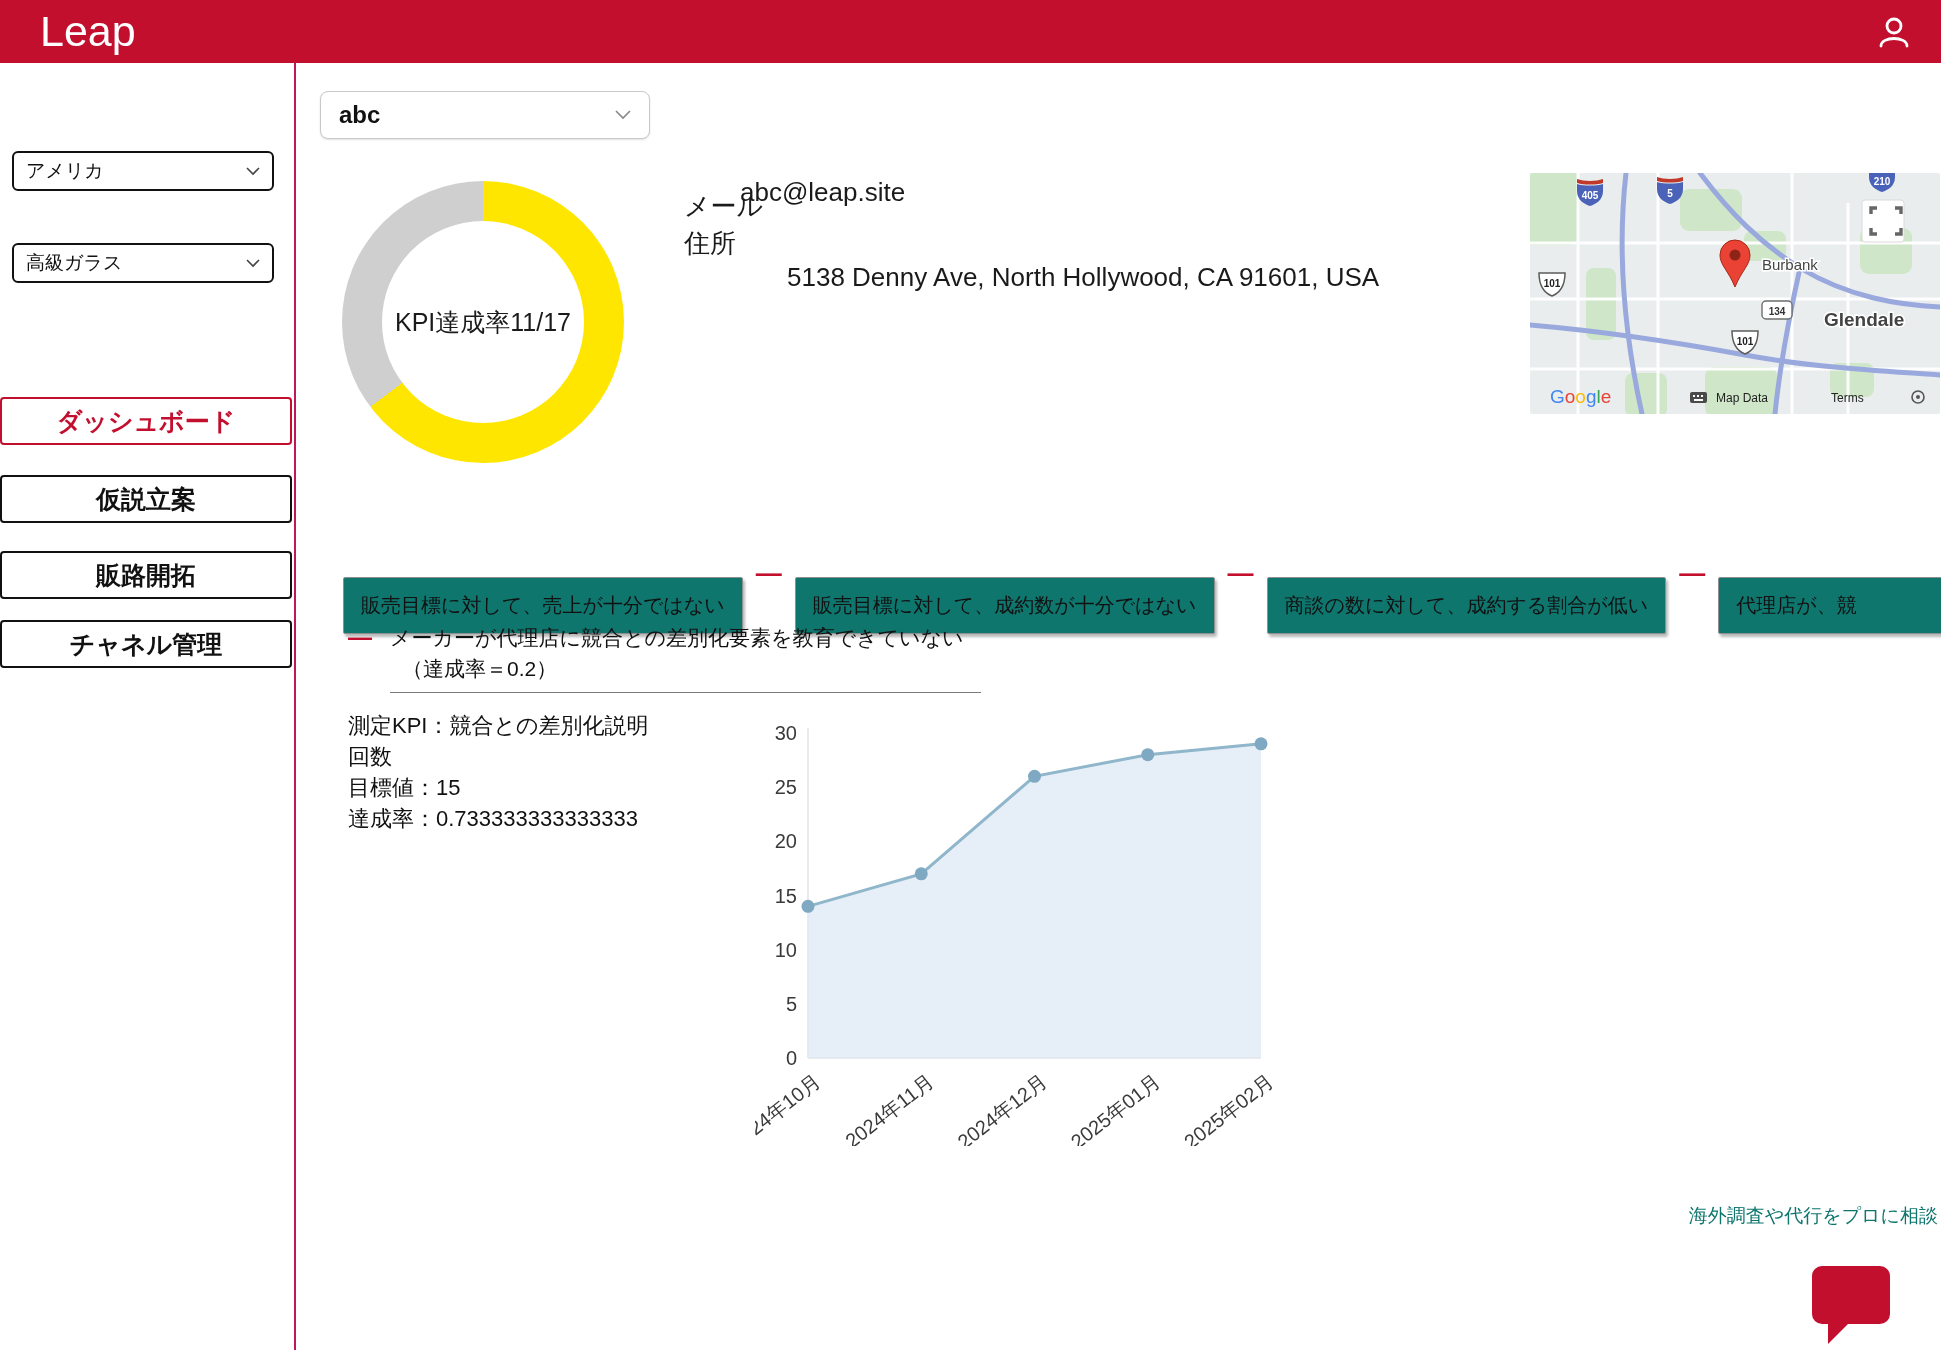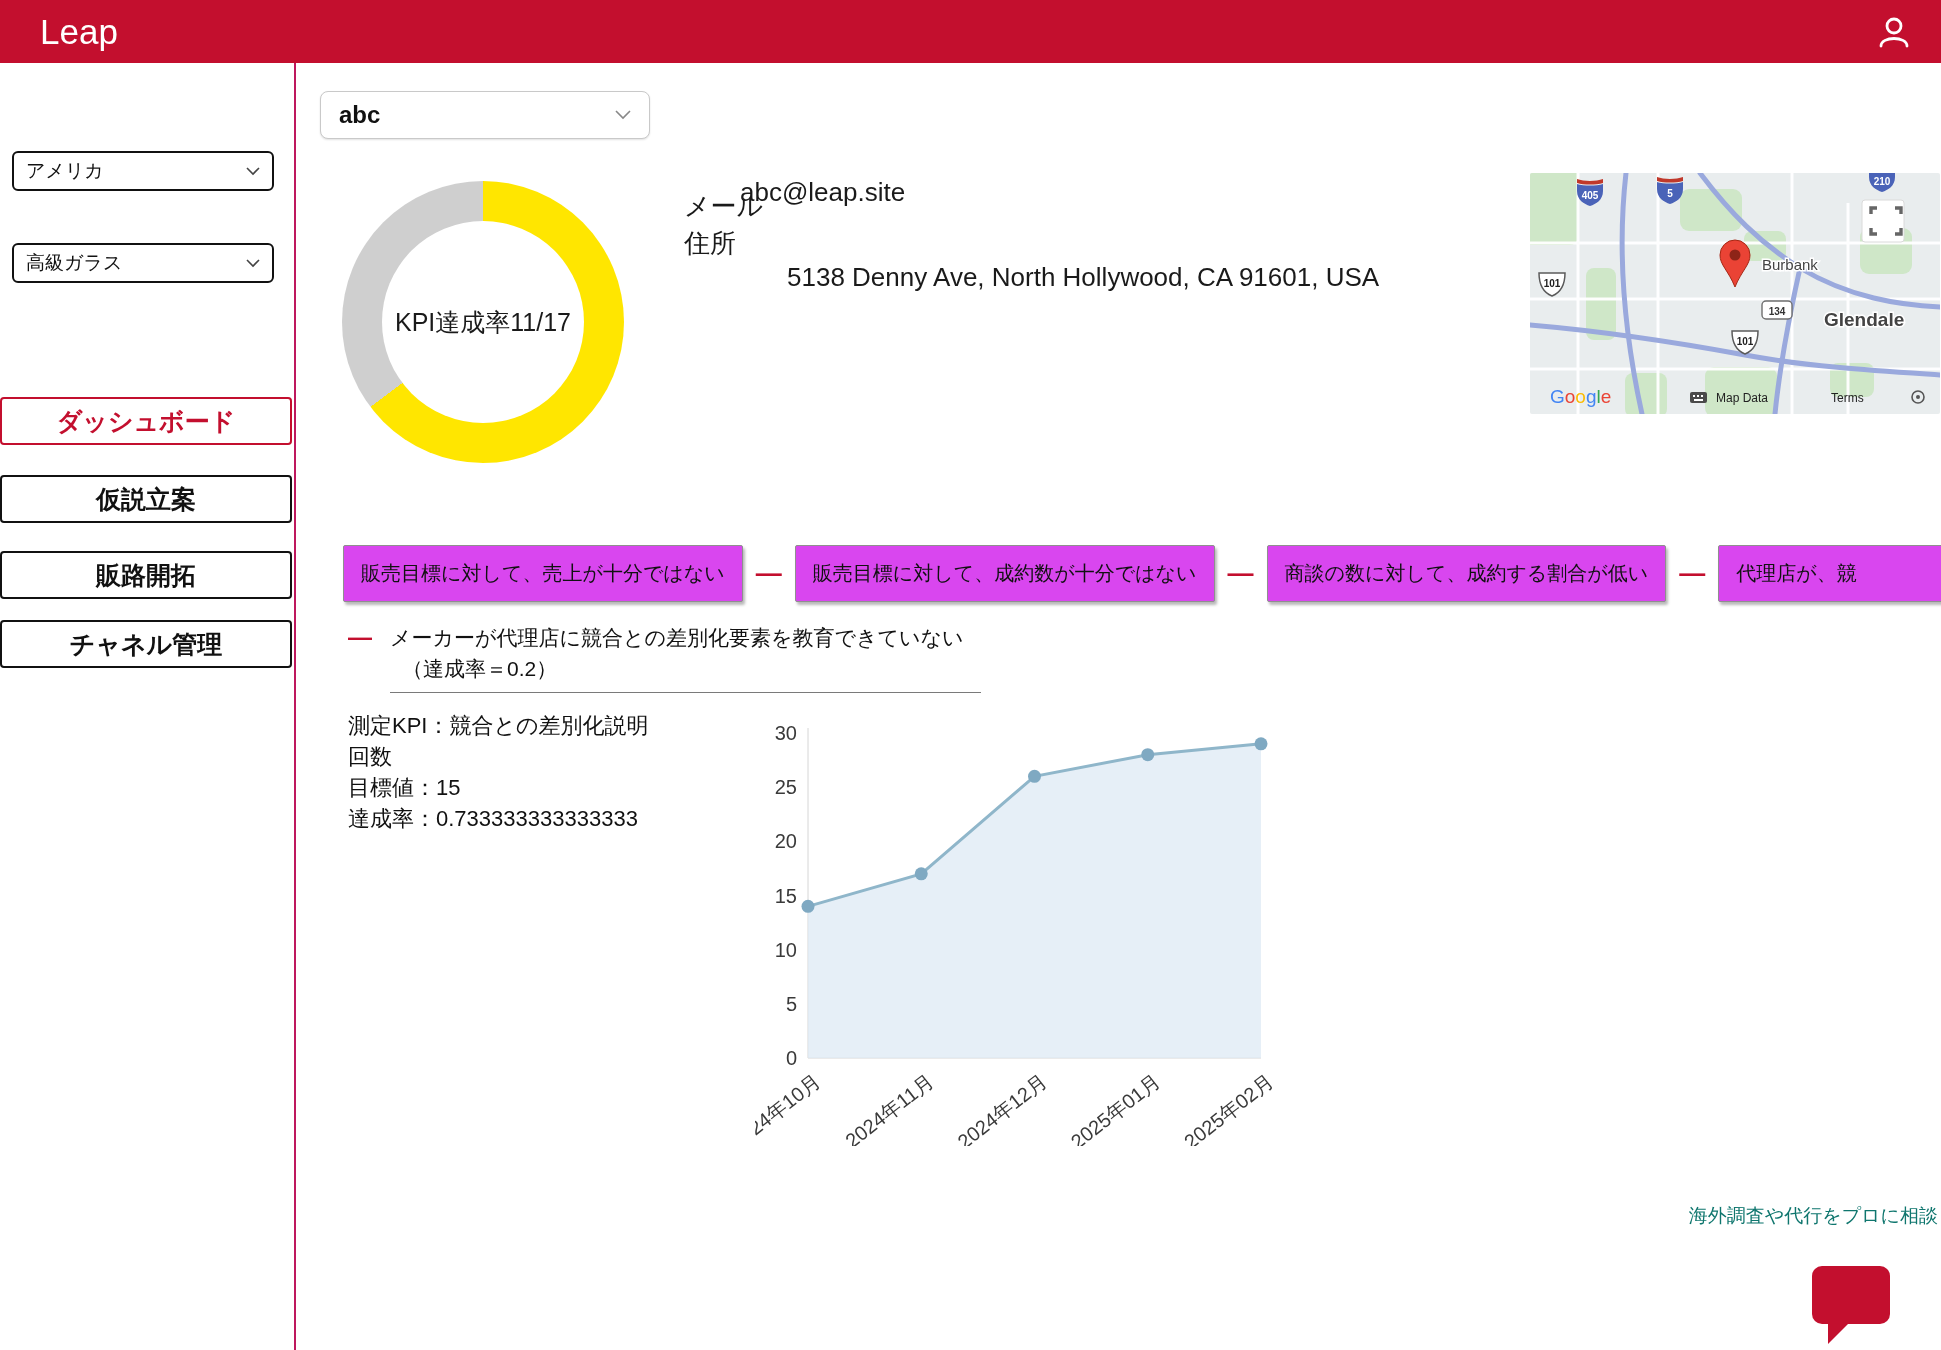--- a/index.html
+++ b/index.html
@@ -1,21 +1,21 @@
 <!DOCTYPE html>
 <html><head>
 <meta charset="utf-8">
 <style>
   html,body{margin:0;padding:0;background:#fff;}
   #page{position:relative;width:1941px;height:1350px;overflow:hidden;background:#fff;
         font-family:"Liberation Sans","DejaVu Sans",sans-serif;color:#111;}
 
   
   .app-header{position:absolute;left:0;top:0;width:1941px;height:63px;background:#c30f2e;}
-  .brand{position:absolute;left:40px;top:0;line-height:63px;font-size:35px;font-weight:500;color:#fff;}
+  .brand{position:absolute;left:40px;top:0;line-height:63px;font-size:43px;font-weight:500;color:#fff;}
   .user-icon{position:absolute;right:28px;top:13px;width:38px;height:38px;cursor:pointer;}
 
   
   .sidebar{position:absolute;left:0;top:63px;width:294px;height:1287px;background:#fff;border-right:2px solid #be185d;}
   .sb-select{position:absolute;left:12px;width:262px;height:40px;border:2px solid #111;border-radius:6px;
              background:#fff;display:flex;align-items:center;justify-content:space-between;
              padding:0 12px;font-size:19px;box-sizing:border-box;cursor:pointer;}
   .sb-select.first{top:88px;} .sb-select.second{top:180px;}
   .menu-item{position:absolute;left:0;width:292px;height:48px;background:#fff;border:2px solid #111;border-radius:4px;
              display:flex;align-items:center;justify-content:center;font-size:25px;font-weight:700;color:#111;
@@ -39,22 +39,22 @@
   .lbl-mail{left:684px;top:189px;} .val-mail{left:740px;top:177px;}
   .lbl-addr{left:684px;top:226px;} .val-addr{left:787px;top:262px;}
 
   
   .map-box{position:absolute;left:1530px;top:173px;width:410px;height:241px;overflow:hidden;border-radius:2px;cursor:grab;}
   .map-box svg{display:block;}
   .map-label{paint-order:stroke;stroke:#ffffff;stroke-width:3px;fill:#434343;}
 
   
   .chain{position:absolute;left:343px;top:545px;width:1598px;display:flex;align-items:flex-start;}
-  .issue-box{border:1px solid #8f8f8f;border-radius:2px;background:#d946ef;box-shadow:2px 3px 3px rgba(0,0,0,.28);
-             padding:14px 17px;font-size:20px;white-space:nowrap;color:#111;flex:none;}
+  .issue-box{border:1px solid #8f8f8f;border-radius:2px;background:#0f766e;box-shadow:2px 3px 3px rgba(0,0,0,.28);
+             padding:14px 17px;font-size:20px;white-space:nowrap;color:#111;flex:none;margin-top:32px;}
   .issue-box.clipped{min-width:310px;}
   .chain-dash{color:#c30f2e;font-size:26px;font-weight:700;margin:13px 13px 0 13px;flex:none;}
 
   
   .bn{position:absolute;left:348px;top:622px;display:flex;gap:18px;font-size:21px;color:#111;}
   .bn-dash{color:#c30f2e;font-size:24px;font-weight:700;line-height:30px;}
   .bn-text{width:591px;border-bottom:1px solid #7a7a7a;padding-bottom:8px;line-height:31px;}
   .bn-line2{padding-left:12px;}
 
   

